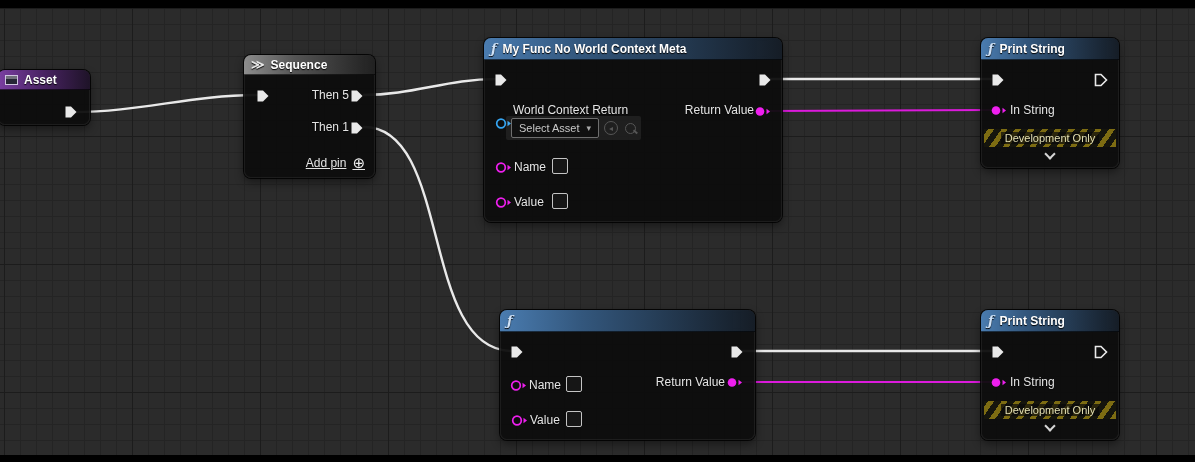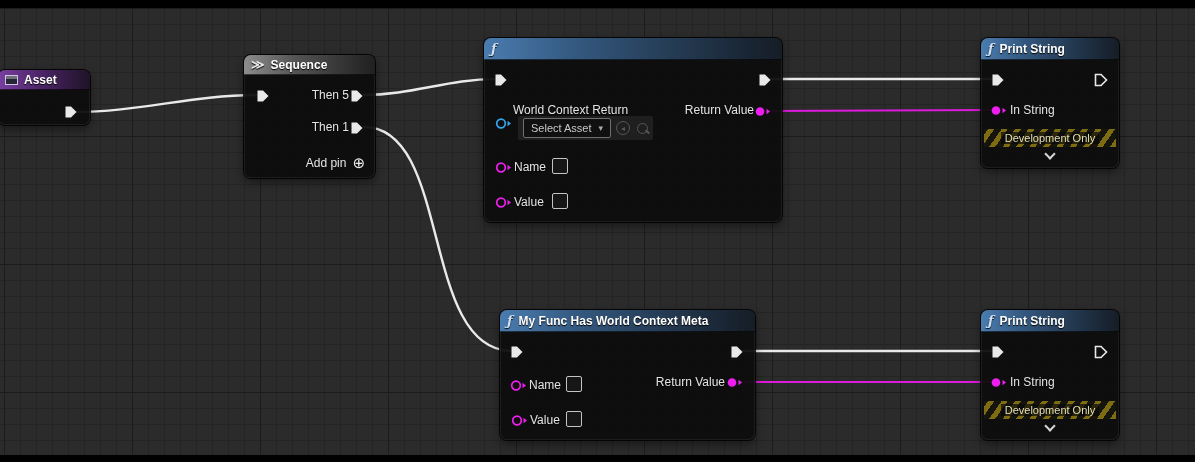--- a/index.html
+++ b/index.html
@@ -136,29 +136,30 @@
       <svg width="14" height="14" viewBox="0 0 14 14">
           <path d="M1.5 1.5 H7 L12.5 7 L7 12.5 H1.5 Z" fill="#e9e9e9"></path>
         </svg>
     </div>
     <span class="pin-label" style="right:26px; top:65px;text-align:center;">Then 1</span>
     <div class="pin" style="left:106px; top:66px;">
       <svg width="14" height="14" viewBox="0 0 14 14">
           <path d="M1.5 1.5 H7 L12.5 7 L7 12.5 H1.5 Z" fill="#e9e9e9"></path>
         </svg>
     </div>
-    <div class="add-pin-btn" style="right:10px; top:100px;">
+    <div class="add-pin-btn" style="right:10px; top:100px;text-decoration:underline;">
       <span>Add pin</span>
       <span class="add-pin-glyph">⊕</span>
     </div>
   </div>
 
   <div class="node" style="left:484px; top:38px; width:298px; height:184px;">
     <div class="node-header hdr-fn">
       <span class="fn-icon">ƒ</span>
+      <span class="node-title">My Func No World Context Meta</span>
     </div>
     <div class="pin" style="left:10px; top:35px;">
       <svg width="14" height="14" viewBox="0 0 14 14">
           <path d="M1.5 1.5 H7 L12.5 7 L7 12.5 H1.5 Z" fill="#e9e9e9"></path>
         </svg>
     </div>
     <div class="pin" style="left:274px; top:35px;">
       <svg width="14" height="14" viewBox="0 0 14 14">
           <path d="M1.5 1.5 H7 L12.5 7 L7 12.5 H1.5 Z" fill="#e9e9e9"></path>
         </svg>
@@ -172,21 +173,21 @@
           <path d="M12.5 3.8 L16 6.5 L12.5 9.2 Z" fill="#ee1fee"></path>
         </svg>
     </div>
 
     <div class="pin" style="left:11px; top:79px;">
       <svg width="17" height="13" viewBox="0 0 17 13">
           <circle cx="6" cy="6.5" r="4.3" fill="none" stroke="#35a5f2" stroke-width="1.7"></circle>
           <path d="M12.5 3.8 L16 6.5 L12.5 9.2 Z" fill="#35a5f2"></path>
         </svg>
     </div>
-    <div class="asset-group" style="left:34px; top:78px;align-items:center;">
+    <div class="asset-group" style="left:22px; top:78px;align-items:center;">
       <div class="select-box">
         <span>Select Asset</span>
         <span class="select-chevron">▾</span>
       </div>
       <span class="ghost-icon">
           <span>◂</span>
         </span>
       <span class="ghost-icon icon-magnify"></span>
     </div>
 
@@ -235,21 +236,20 @@
       <span>Development Only</span>
     </div>
     <div class="collapse-btn" style="top:112px;">
       <span class="collapse-arrow"></span>
     </div>
   </div>
 
   <div class="node" style="left:500px; top:310px; width:255px; height:130px;">
     <div class="node-header hdr-fn">
       <span class="fn-icon">ƒ</span>
-      <span class="node-title">My Func Has World Context Meta</span>
     </div>
     <div class="pin" style="left:10px; top:35px;">
       <svg width="14" height="14" viewBox="0 0 14 14">
           <path d="M1.5 1.5 H7 L12.5 7 L7 12.5 H1.5 Z" fill="#e9e9e9"></path>
         </svg>
     </div>
     <div class="pin" style="left:230px; top:35px;">
       <svg width="14" height="14" viewBox="0 0 14 14">
           <path d="M1.5 1.5 H7 L12.5 7 L7 12.5 H1.5 Z" fill="#e9e9e9"></path>
         </svg>

